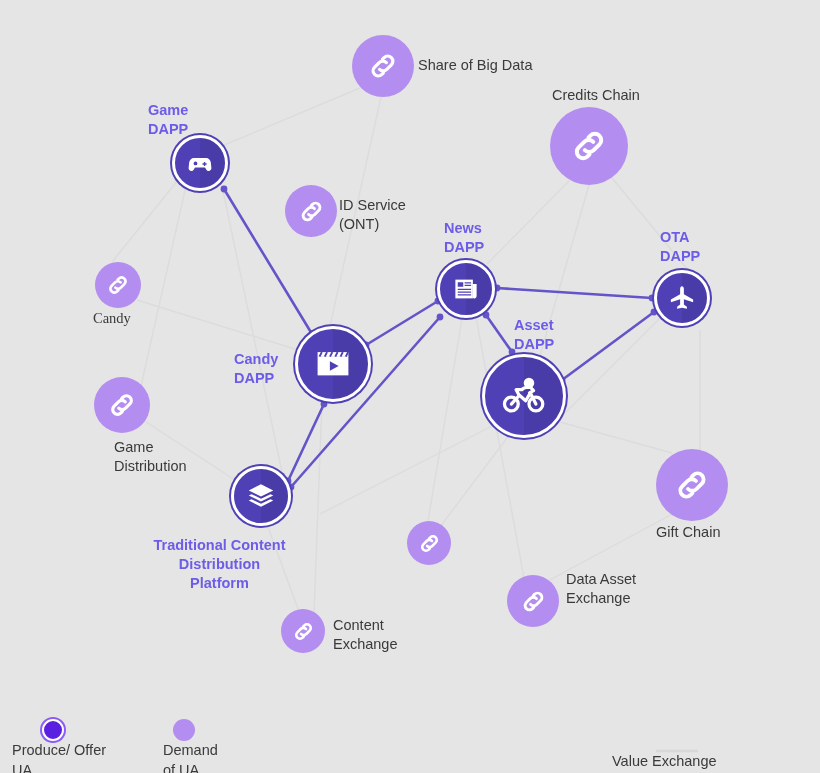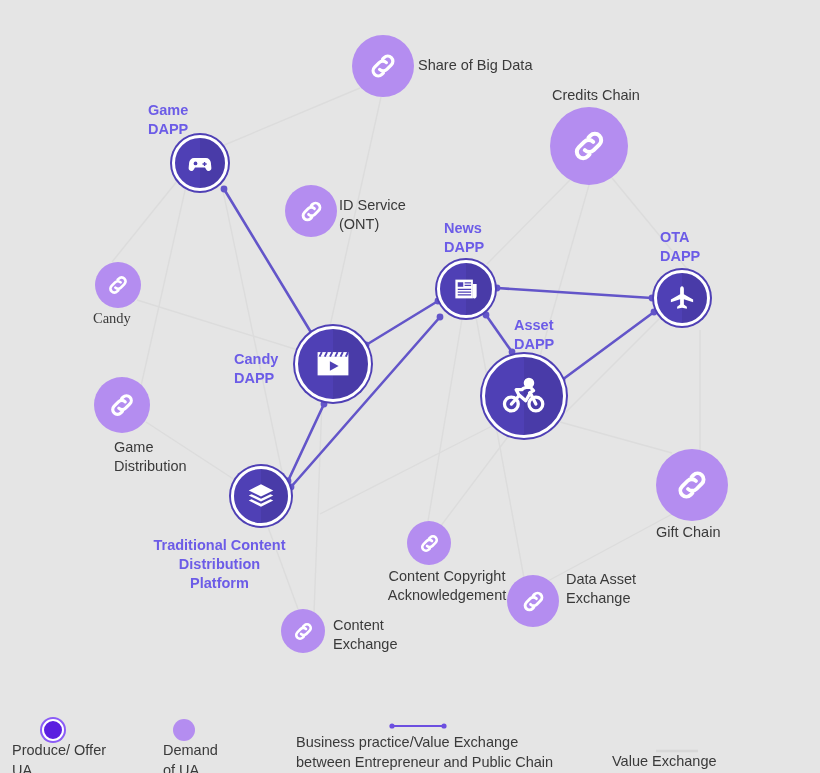--- a/index.html
+++ b/index.html
@@ -324,22 +324,20 @@
   <div class="node-label label-dark ta-left" style="left:656px; top:523px;">Gift Chain</div>
 
   <div class="node node-demand" style="left:407px; top:521px; width:44px; height:44px;">
     <span>
       <svg width="25" height="25" viewBox="0 0 24 24" fill="none" stroke="#ffffff" stroke-width="2.5" stroke-linecap="round">
         <path d="M9.6 14.4a3.6 3.6 0 0 0 5.1 0l3.2-3.2a3.6 3.6 0 1 0-5.1-5.1l-1.1 1.1"></path>
         <path d="M14.4 9.6a3.6 3.6 0 0 0-5.1 0l-3.2 3.2a3.6 3.6 0 1 0 5.1 5.1l1.1-1.1"></path>
       </svg>
     </span>
   </div>
-  <div class="node-label label-dark ta-center" style="left:357px; top:567px; width:180px;">Content Copyright
-Acknowledgement</div>
 
   <div class="node node-demand" style="left:507px; top:575px; width:52px; height:52px;">
     <span>
       <svg width="29" height="29" viewBox="0 0 24 24" fill="none" stroke="#ffffff" stroke-width="2.4" stroke-linecap="round">
         <path d="M9.6 14.4a3.6 3.6 0 0 0 5.1 0l3.2-3.2a3.6 3.6 0 1 0-5.1-5.1l-1.1 1.1"></path>
         <path d="M14.4 9.6a3.6 3.6 0 0 0-5.1 0l-3.2 3.2a3.6 3.6 0 1 0 5.1 5.1l1.1-1.1"></path>
       </svg>
     </span>
   </div>
   <div class="node-label label-dark ta-left" style="left:566px; top:570px;">Data Asset
@@ -363,31 +361,20 @@
       <span class="legend-text">Produce/ Offer
 UA</span>
     </div>
 
     <div class="legend-item" style="left:163px; top:19px;">
       <span class="swatch-demand"></span>
       <span class="legend-text">Demand
 of UA</span>
     </div>
 
-    <div class="legend-item" style="left:296px; top:19px;">
-      <span class="swatch-line-purple">
-        <svg width="62" height="14" viewBox="0 0 62 14">
-          <line x1="5" y1="7" x2="57" y2="7" stroke="#6c4fe0" stroke-width="2"></line>
-          <circle cx="5" cy="7" r="2.6" fill="#6c4fe0"></circle>
-          <circle cx="57" cy="7" r="2.6" fill="#6c4fe0"></circle>
-        </svg>
-      </span>
-      <span class="legend-text">Business practice/Value Exchange
-between Entrepreneur and Public Chain</span>
-    </div>
 
     <div class="legend-item" style="left:612px; top:19px;margin-top:23px;">
       <span class="swatch-line-gray">
         <svg width="46" height="10" viewBox="0 0 46 10">
           <line x1="2" y1="5" x2="44" y2="5" stroke="#d8d8d8" stroke-width="2.6"></line>
         </svg>
       </span>
       <span class="legend-text">Value Exchange
 between Entrepreneur</span>
     </div>

